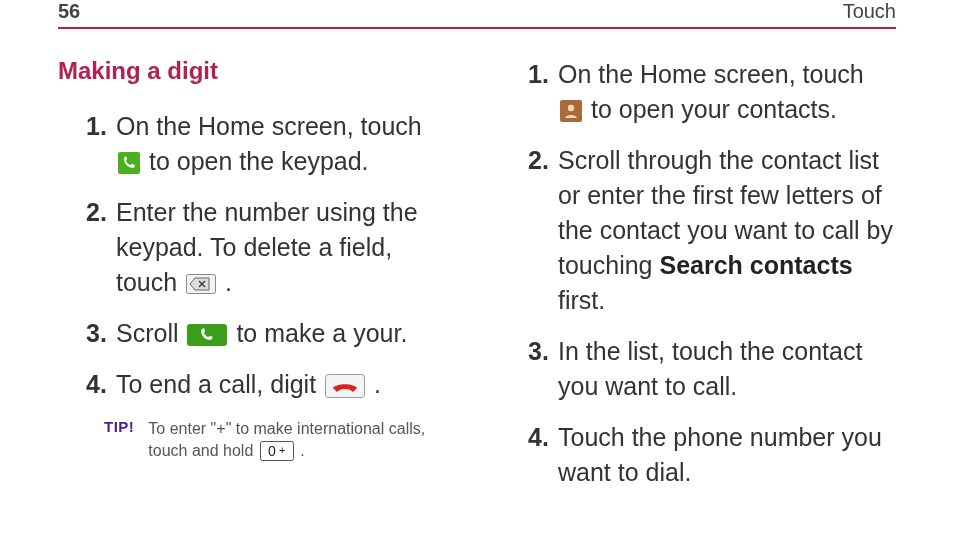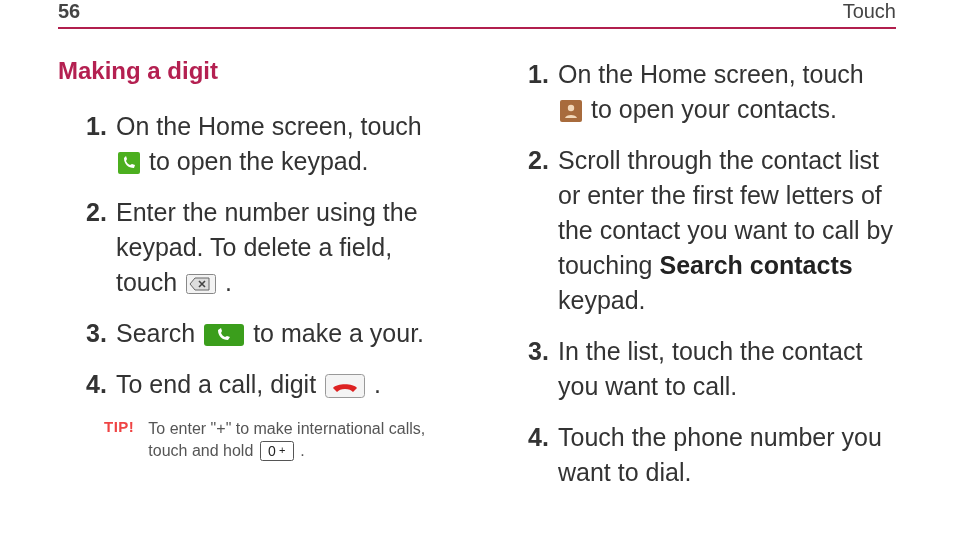--- a/index.html
+++ b/index.html
@@ -17,21 +17,21 @@
 }
 .header .pgnum{font-size:20px;font-weight:600;color:#444}
 .header .section{font-size:20px;color:#444}
 .cols{display:flex;gap:46px}
 .col{flex:1}
 .h2{color:#b42051;font-weight:700;font-size:24px;margin:0 0 24px 0}
 ol.steps{list-style:none;margin:0 0 0 28px;padding:0;counter-reset:step}
 ol.steps>li{position:relative;font-size:25px;line-height:1.4;color:#333;margin-bottom:16px;padding-left:30px}
 ol.steps>li::before{counter-increment:step;content:counter(step)".";position:absolute;left:0;top:0;font-weight:700}
 .tip{display:flex;gap:14px;margin-left:46px;margin-top:6px}
-.tip-label{color:#ef4444;font-weight:700;font-size:15px;letter-spacing:.5px}
+.tip-label{color:#4c1d95;font-weight:700;font-size:15px;letter-spacing:.5px}
 .tip-text{color:#555;font-size:16px;line-height:1.35}
 .bold{font-weight:600;color:#222}
 .icon{display:inline-flex;vertical-align:middle;margin:0 2px}
 .icon svg{display:block}
 </style>
 </head>
 <body>
 
 <div class="page">
   <div class="header">
@@ -57,21 +57,21 @@
           <span class="icon">
             <svg width="30" height="20">
                 <rect x="0.5" y="0.5" width="29" height="19" rx="2" fill="#f3f3f3" stroke="#888"></rect>
                 <path d="M9 4l-5 6 5 6h14V4z" fill="#ddd" stroke="#666" stroke-width="1"></path>
                 <path d="M13 7l6 6M19 7l-6 6" stroke="#444" stroke-width="1.6"></path>
               </svg>
           </span>
           <span>.</span>
         </li>
         <li>
-          <span>Search </span>
+          <span>Scroll </span>
           <span class="icon">
             <svg width="40" height="22">
                 <rect x="0" y="0" width="40" height="22" rx="3" fill="#3b9e1c"></rect>
                 <path d="M14 6c0 6 4 10 10 10l2-3-3-1-2 1c-2-1-3-2-4-4l1-2-1-3z" fill="#fff"></path>
               </svg>
           </span>
           <span> to make a your.</span>
         </li>
         <li>
           <span>To end a call, digit </span>
@@ -107,21 +107,21 @@
           <span class="icon">
             <svg width="22" height="22">
                 <rect width="22" height="22" rx="2" fill="#a86b3c"></rect>
                 <circle cx="11" cy="8" r="3.2" fill="#f2d7b8"></circle>
                 <path d="M5 18c1-4 11-4 12 0z" fill="#f2d7b8"></path>
               </svg>
           </span>
           <span> to open your contacts.</span>
         </li>
         <li>
-          <span>Scroll through the contact list or enter the first few letters of the contact you want to call by touching </span><span class="bold">Search contacts</span><span> keypad.</span>
+          <span>Scroll through the contact list or enter the first few letters of the contact you want to call by touching </span><span class="bold">Search contacts</span><span> first.</span>
         </li>
         <li>
           <span>In the list, touch the contact you want to call.</span>
         </li>
         <li>
           <span>Touch the phone number you want to dial.</span>
         </li>
       </ol>
     </div>
   </div>

